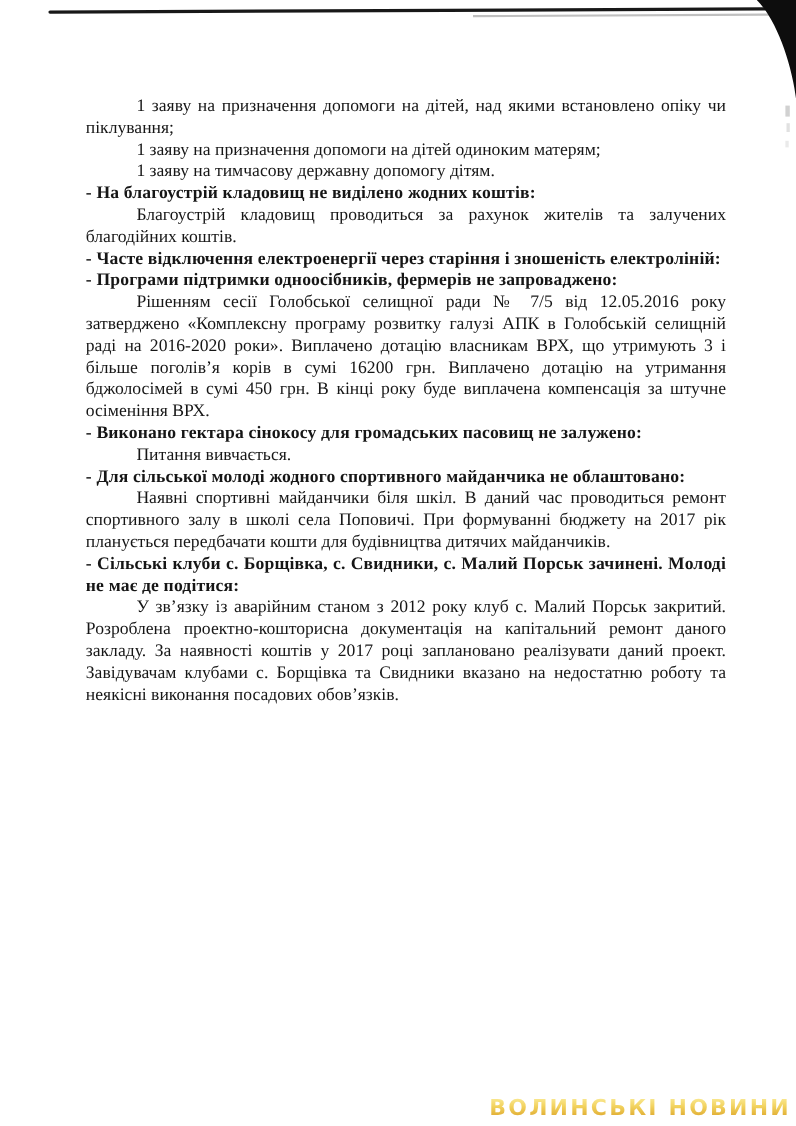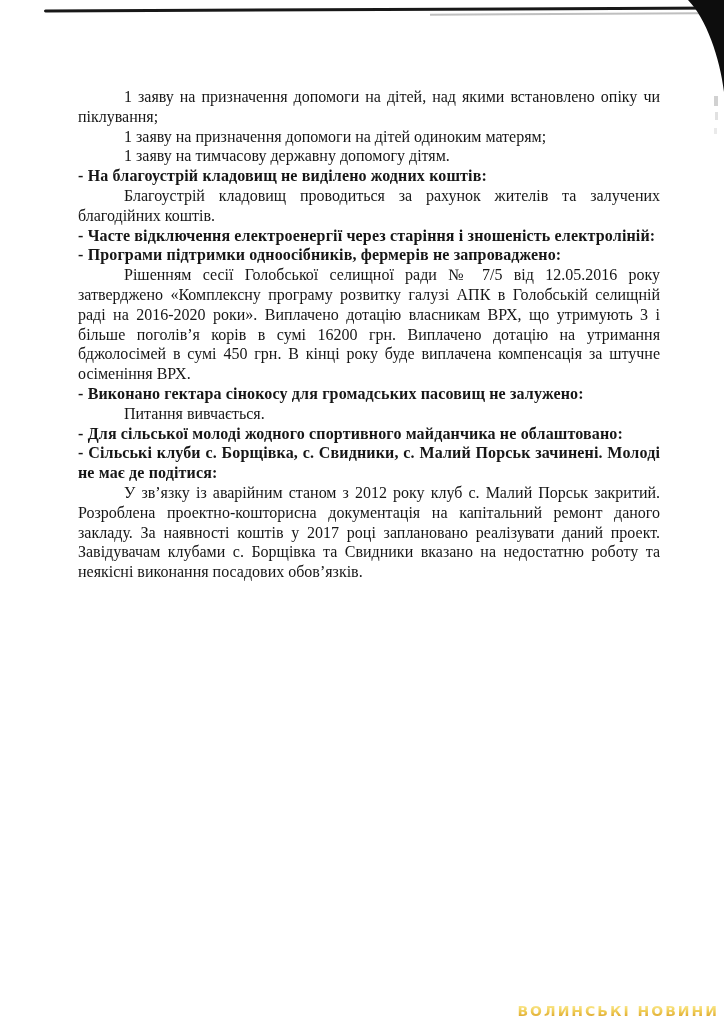--- a/index.html
+++ b/index.html
@@ -67,21 +67,21 @@
     letter-spacing: 0.15px;
   }
 
   
   .watermark {
     position: absolute;
     right: 5px;
     bottom: 5px;
     font-family: "DejaVu Sans", sans-serif;
     font-weight: 800;
-    font-size: 14px;
+    font-size: 20px;
     letter-spacing: 2px;
     white-space: nowrap;
     color: #e2ab2e;
     text-shadow: 0 1px 0 rgba(176, 127, 26, 0.55);
   }
   @supports ((-webkit-background-clip: text) or (background-clip: text)) {
     .watermark {
       background: linear-gradient(180deg, #fdf2a8 0%, #f2d25e 45%, #d89c20 100%);
       -webkit-background-clip: text;
       background-clip: text;
@@ -109,19 +109,20 @@
       <p class="plain indent">1 заяву на призначення допомоги на дітей одиноким матерям;</p>
       <p class="plain indent">1 заяву на тимчасову державну допомогу дітям.</p>
       <p class="bold">- На благоустрій кладовищ не виділено жодних коштів:</p>
       <p class="plain indent">Благоустрій кладовищ проводиться за рахунок жителів та залучених благодійних коштів.</p>
       <p class="bold">- Часте відключення електроенергії через старіння і зношеність електроліній:</p>
       <p class="bold">- Програми підтримки одноосібників, фермерів не запроваджено:</p>
       <p class="plain indent">Рішенням сесії Голобської селищної ради № 7/5 від 12.05.2016 року затверджено «Комплексну програму розвитку галузі АПК в Голобській селищній раді на 2016-2020 роки». Виплачено дотацію власникам ВРХ, що утримують 3 і більше поголів’я корів в сумі 16200 грн. Виплачено дотацію на утримання бджолосімей в сумі 450 грн. В кінці року буде виплачена компенсація за штучне осіменіння ВРХ.</p>
       <p class="bold">- Виконано гектара сінокосу для громадських пасовищ не залужено:</p>
       <p class="plain indent">Питання вивчається.</p>
       <p class="bold">- Для сільської молоді жодного спортивного майданчика не облаштовано:</p>
+      <p class="plain indent">Наявні спортивні майданчики біля шкіл. В даний час проводиться ремонт спортивного залу в школі села Поповичі. При формуванні бюджету на 2017 рік планується передбачати кошти для будівництва дитячих майданчиків.</p>
       <p class="bold">- Сільські клуби с. Борщівка, с. Свидники, с. Малий Порськ зачинені. Молоді не має де подітися:</p>
       <p class="plain indent">У зв’язку із аварійним станом з 2012 року клуб с. Малий Порськ закритий. Розроблена проектно-кошторисна документація на капітальний ремонт даного закладу. За наявності коштів у 2017 році заплановано реалізувати даний проект. Завідувачам клубами с. Борщівка та Свидники вказано на недостатню роботу та неякісні виконання посадових обов’язків.</p>
     </div>
 
   <div class="watermark">ВОЛИНСЬКІ НОВИНИ</div>
 
 </div>
 
 </body></html>

